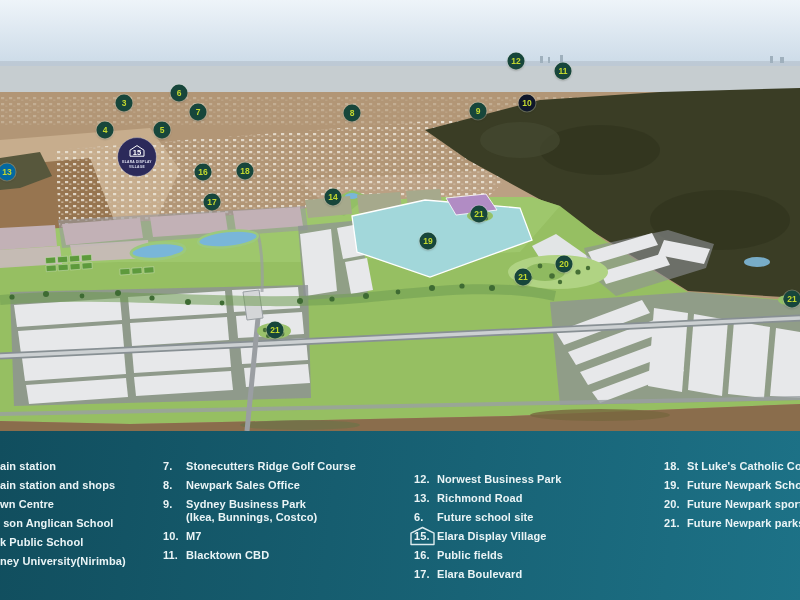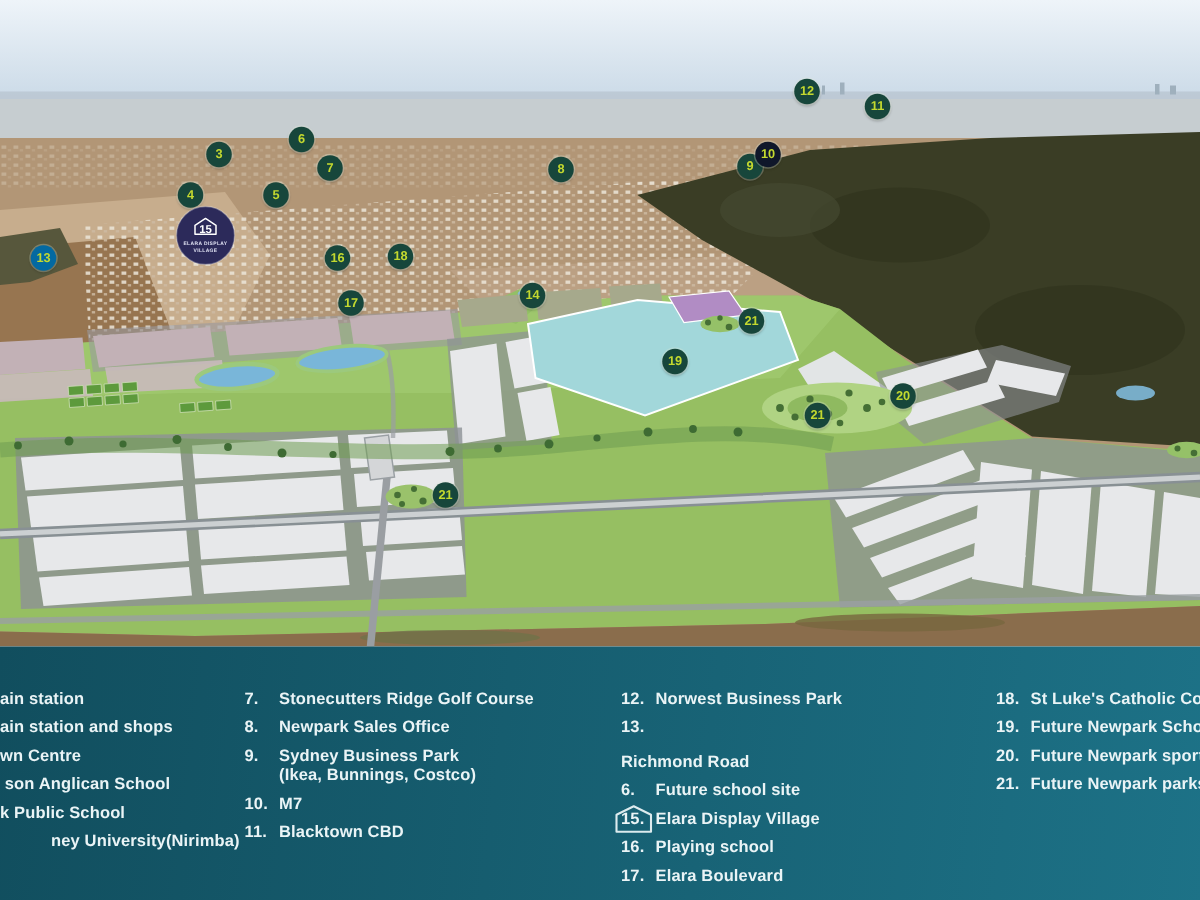--- a/index.html
+++ b/index.html
@@ -7,21 +7,21 @@
          font-family:"Liberation Sans",sans-serif;background:#dfe9f2;}
 
   
   .map{position:absolute;left:0;top:0;width:800px;height:431px;overflow:hidden;}
   .scene{display:block;position:absolute;left:0;top:0;}
 
   .marker{position:absolute;width:17px;height:17px;border-radius:50%;
           display:flex;align-items:center;justify-content:center;
           transform:translate(-50%,-50%);
           font-weight:700;font-size:8.5px;line-height:1;
-          box-shadow:0 0 0 1px rgba(235,245,225,.28), 0 1px 2px rgba(0,0,0,.35);margin-left:22px;}
+          box-shadow:0 0 0 1px rgba(235,245,225,.28), 0 1px 2px rgba(0,0,0,.35);}
 
   .badge{position:absolute;left:117px;top:137px;width:40px;height:40px;}
   .badge svg{display:block;}
   .bnum{font:700 7.6px "Liberation Sans",sans-serif;fill:#ffffff;}
   .bl{font:700 3.3px "Liberation Sans",sans-serif;fill:#dfe1f2;letter-spacing:.25px;}
 
   
   .legend{position:absolute;left:0;top:431px;width:800px;height:192px;}
   .lcol{position:absolute;top:29px;}
   .c1{left:0px;width:170px;}
@@ -216,31 +216,31 @@
     </svg>
 
     <div>
         <div class="marker" style="left: 124px; top: 103px; background: rgb(23, 70, 59); color: rgb(195, 216, 47);">3</div>
         <div class="marker" style="left: 105px; top: 130px; background: rgb(23, 70, 59); color: rgb(195, 216, 47);">4</div>
         <div class="marker" style="left: 162px; top: 130px; background: rgb(23, 70, 59); color: rgb(195, 216, 47);">5</div>
         <div class="marker" style="left: 179px; top: 93px; background: rgb(23, 70, 59); color: rgb(195, 216, 47);">6</div>
         <div class="marker" style="left: 198px; top: 112px; background: rgb(23, 70, 59); color: rgb(195, 216, 47);">7</div>
         <div class="marker" style="left: 352px; top: 113px; background: rgb(23, 70, 59); color: rgb(195, 216, 47);">8</div>
         <div class="marker" style="left: 478px; top: 111px; background: rgb(23, 70, 59); color: rgb(195, 216, 47);">9</div>
-        <div class="marker" style="left: 490px; top: 103px; background: #0f172a; color: rgb(195, 216, 47);">10</div>
+        <div class="marker" style="left: 527px; top: 103px; background: #0f172a; color: rgb(195, 216, 47);">10</div>
         <div class="marker" style="left: 563px; top: 71px; background: rgb(23, 70, 59); color: rgb(195, 216, 47);">11</div>
         <div class="marker" style="left: 516px; top: 61px; background: rgb(23, 70, 59); color: rgb(195, 216, 47);">12</div>
         <div class="marker" style="left: 7px; top: 172px; background: #0369a1; color: rgb(195, 216, 47);">13</div>
         <div class="marker" style="left: 333px; top: 197px; background: rgb(23, 70, 59); color: rgb(195, 216, 47);">14</div>
         <div class="marker" style="left: 203px; top: 172px; background: rgb(23, 70, 59); color: rgb(195, 216, 47);">16</div>
         <div class="marker" style="left: 212px; top: 202px; background: rgb(23, 70, 59); color: rgb(195, 216, 47);">17</div>
         <div class="marker" style="left: 245px; top: 171px; background: rgb(23, 70, 59); color: rgb(195, 216, 47);">18</div>
         <div class="marker" style="left: 428px; top: 241px; background: rgb(23, 70, 59); color: rgb(195, 216, 47);">19</div>
         <div class="marker" style="left: 479px; top: 214px; background: rgb(23, 70, 59); color: rgb(195, 216, 47);">21</div>
-        <div class="marker" style="left: 580px; top: 264px; background: rgb(23, 70, 59); color: rgb(195, 216, 47);">20</div>
+        <div class="marker" style="left: 564px; top: 264px; background: rgb(23, 70, 59); color: rgb(195, 216, 47);">20</div>
         <div class="marker" style="left: 523px; top: 277px; background: rgb(23, 70, 59); color: rgb(195, 216, 47);">21</div>
         <div class="marker" style="left: 275px; top: 330px; background: rgb(23, 70, 59); color: rgb(195, 216, 47);">21</div>
         <div class="marker" style="left: 792px; top: 299px; background: rgb(23, 70, 59); color: rgb(195, 216, 47);">21</div>
       </div>
 
     <div class="badge">
       <svg width="40" height="40" viewBox="0 0 40 40">
         <circle cx="20" cy="20" r="19.4" fill="#2c2a5a" stroke="rgba(255,255,255,.3)" stroke-width="1"></circle>
         <path d="M13 13.2 L20 8.6 L27 13.2 L27 19.2 L13 19.2 Z" fill="none" stroke="#ffffff" stroke-width="1" stroke-linejoin="round"></path>
         <text x="20" y="18" text-anchor="middle" class="bnum">15</text>
@@ -260,21 +260,21 @@
         </div>
         <div class="li" style="color: rgb(234, 244, 246);">
           <span class="txts"><span>wn Centre</span></span>
         </div>
         <div class="li" style="color: rgb(234, 244, 246);">
           <span class="txts"><span> son Anglican School</span></span>
         </div>
         <div class="li" style="color: rgb(234, 244, 246);">
           <span class="txts"><span>k Public School</span></span>
         </div>
-        <div class="li" style="color: rgb(234, 244, 246); margin-left: 34px;">
+        <div class="li" style="color: rgb(234, 244, 246);">
           <span class="txts"><span>ney University(Nirimba)</span></span>
         </div>
       </div>
       <div class="lcol c2">
         <div class="li" style="color: rgb(234, 244, 246);">
           <span class="num">7.</span>
           <span class="txts"><span>Stonecutters Ridge Golf Course</span></span>
         </div>
         <div class="li" style="color: rgb(234, 244, 246);">
           <span class="num">8.</span>
@@ -287,41 +287,41 @@
         <div class="li" style="color: rgb(234, 244, 246);">
           <span class="num">10.</span>
           <span class="txts"><span>M7</span></span>
         </div>
         <div class="li" style="color: rgb(234, 244, 246);">
           <span class="num">11.</span>
           <span class="txts"><span>Blacktown CBD</span></span>
         </div>
       </div>
       <div class="lcol c3">
-        <div class="li" style="color: rgb(234, 244, 246);">
+        <div class="li" style="color: rgb(234, 244, 246); margin-top: 13px;">
           <span class="num">12.</span>
           <span class="txts"><span>Norwest Business Park</span></span>
         </div>
-        <div class="li" style="color: rgb(234, 244, 246); flex-direction: column;">
+        <div class="li" style="color: rgb(234, 244, 246);">
           <span class="num">13.</span>
           <span class="txts"><span>Richmond Road</span></span>
         </div>
         <div class="li" style="color: rgb(234, 244, 246);">
           <span class="num">6.</span>
           <span class="txts"><span>Future school site</span></span>
         </div>
         <div class="li" style="color: rgb(234, 244, 246); align-items: flex-end;">
           <span class="num"><svg class="hsvg" viewBox="0 0 27 20">
               <path d="M2 7.2 L13.5 1.5 L25 7.2 L25 18.5 L2 18.5 Z" fill="none" stroke="#dcebee" stroke-width="1.4" stroke-linejoin="round"></path>
             </svg>15.</span>
           <span class="txts"><span>Elara Display Village</span></span>
         </div>
         <div class="li" style="color: rgb(234, 244, 246);">
           <span class="num">16.</span>
-          <span class="txts"><span>Playing school</span></span>
+          <span class="txts"><span>Public fields</span></span>
         </div>
         <div class="li" style="color: rgb(234, 244, 246);">
           <span class="num">17.</span>
           <span class="txts"><span>Elara Boulevard</span></span>
         </div>
       </div>
       <div class="lcol c4">
         <div class="li" style="color: rgb(234, 244, 246);">
           <span class="num">18.</span>
           <span class="txts"><span>St Luke's Catholic Colle</span></span>

